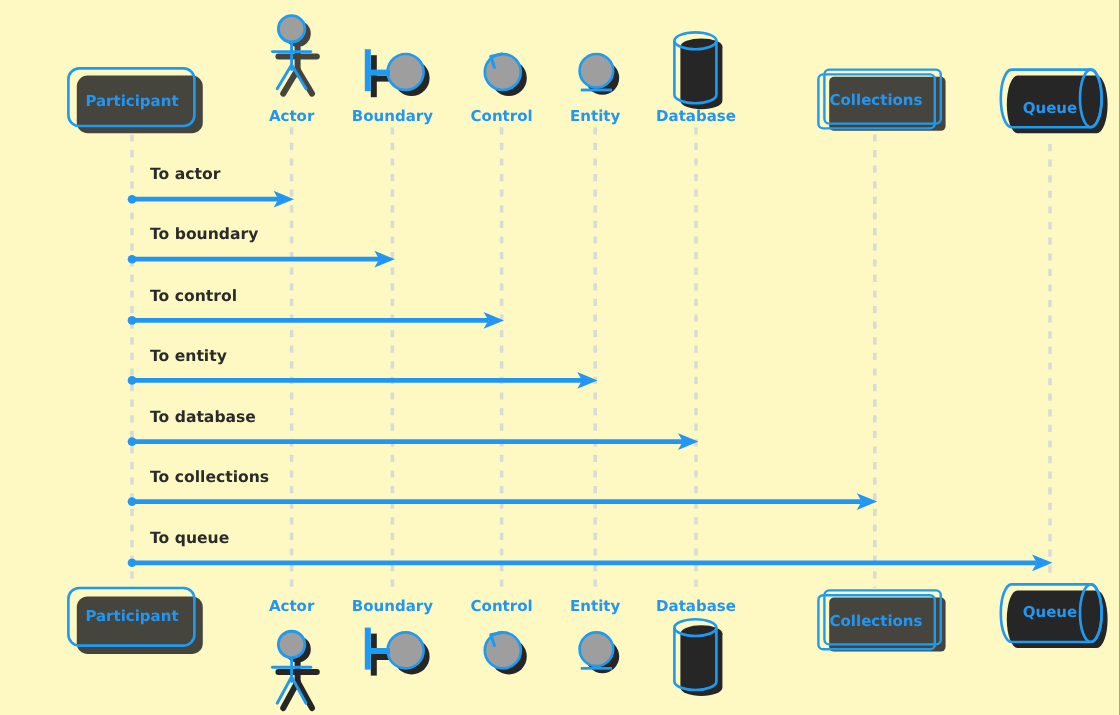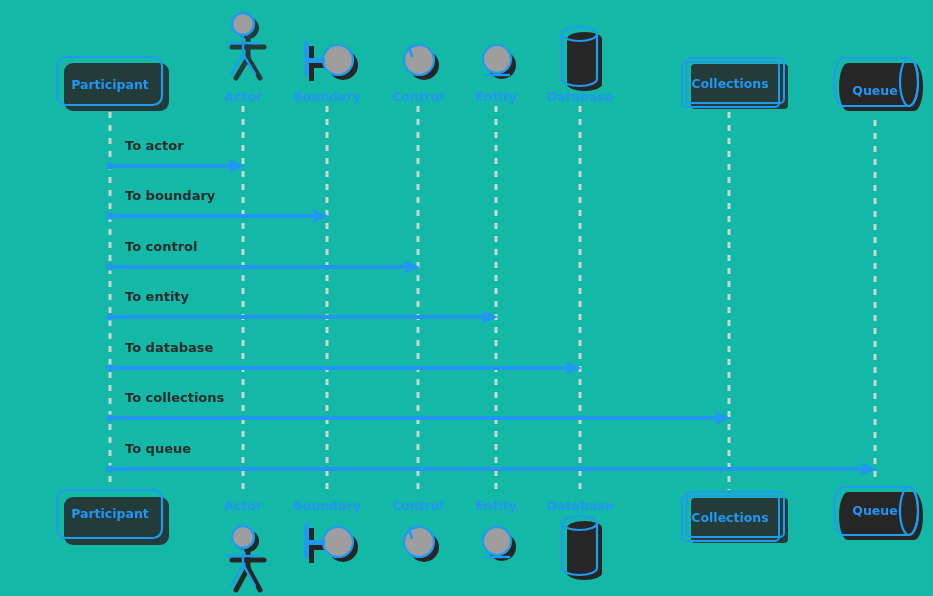--- a/index.html
+++ b/index.html
@@ -10,21 +10,21 @@
   body {
     width: 933px;
     height: 596px;
     overflow: hidden;
     font-family: "DejaVu Sans", "Liberation Sans", sans-serif;
   }
   #canvas {
     position: relative;
     width: 933px;
     height: 596px;
-    background: #14b8a6;
+    background: #fef9c3;
   }
   #diagram-svg {
     position: absolute;
     left: 0;
     top: 0;
     width: 933px;
     height: 596px;
   }
   .lbl {
     font-family: "DejaVu Sans", "Liberation Sans", sans-serif;

